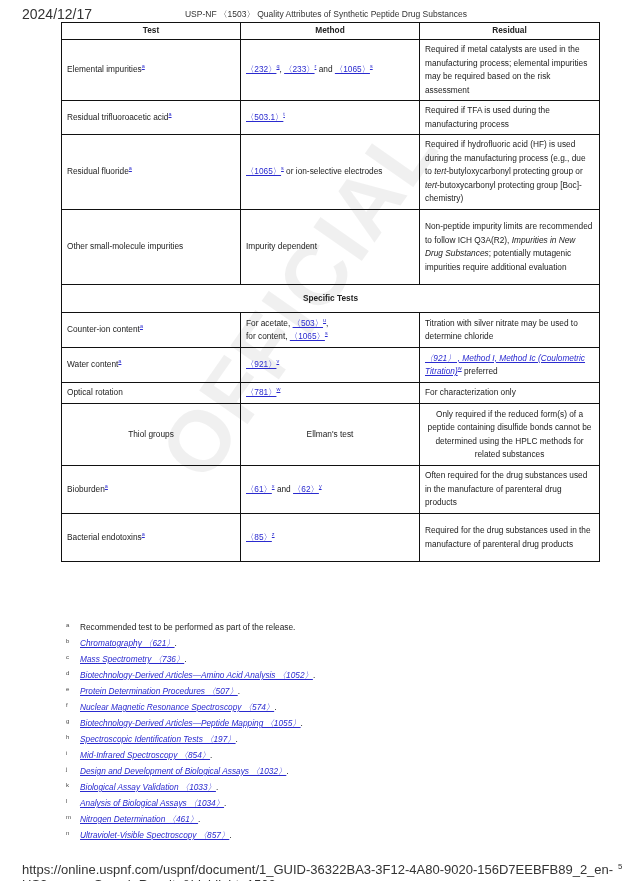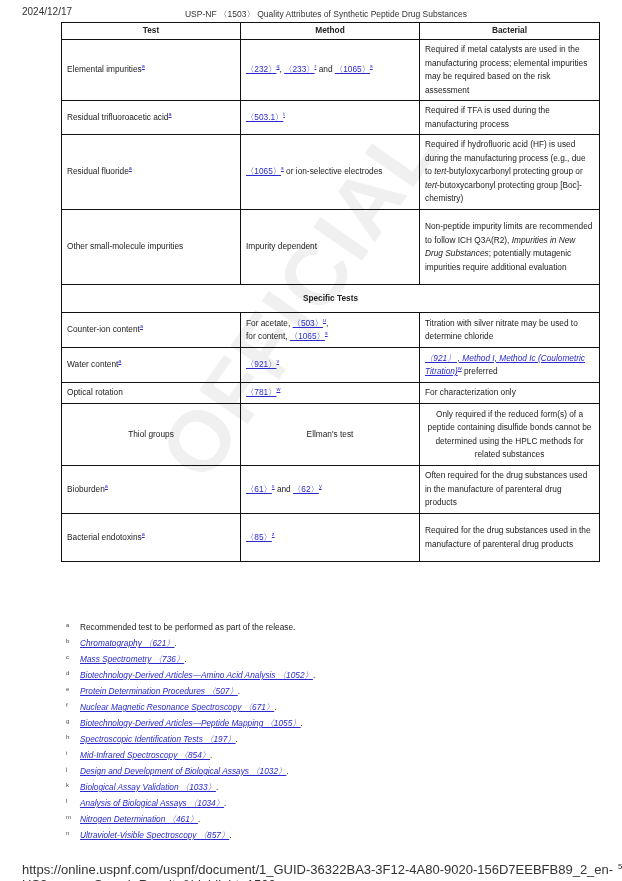--- a/index.html
+++ b/index.html
@@ -1,20 +1,20 @@
 <!DOCTYPE html>
 <html><head>
 <meta charset="utf-8">
 <style>
   html, body { margin: 0; padding: 0; background: #ffffff; }
   body {
     width: 622px; height: 881px; position: relative; overflow: hidden;
     font-family: "Liberation Sans", sans-serif; color: #222;
   }
-  .hdr-date { position: absolute; left: 22px; top: 6px; font-size: 10px; color: #333; }
+  .hdr-date { position: absolute; left: 22px; top: 6px; font-size: 14px; color: #333; }
   .hdr-title { position: absolute; left: 0; right: 0; top: 9px; text-align: center; font-size: 8.5px; color: #333; padding-left: 30px; }
   table.main {
     position: absolute; left: 61px; top: 22px; width: 538px;
     border-collapse: collapse; font-size: 8.3px; table-layout: fixed;
   }
   table.main td, table.main th {
     border: 1px solid #111; padding: 3px 5px; vertical-align: middle; line-height: 13.5px;
   }
   table.main th { font-weight: bold; text-align: center; height: 14px; padding: 1px 5px; }
   col.c1 { width: 179px; } col.c2 { width: 179px; } col.c3 { width: 180px; }
@@ -55,21 +55,21 @@
 <table class="main">
   <colgroup>
       <col class="c1">
       <col class="c2">
       <col class="c3">
     </colgroup>
   <thead>
     <tr>
       <th>Test</th>
       <th>Method</th>
-      <th>Bacterial</th>
+      <th>Residual</th>
     </tr>
   </thead>
   <tbody>
 
     <tr class="r-elem">
       <td><span>Elemental impurities</span><sup class="link">a</sup></td>
       <td>
         <a class="ref">〈232〉</a><sup class="link">q</sup><span>, </span><a class="ref">〈233〉</a><sup class="link">r</sup><span> and </span><a class="ref">〈1065〉</a><sup class="link">s</sup>
       </td>
       <td>Required if metal catalysts are used in the manufacturing process; elemental impurities may be required based on the risk assessment</td>
@@ -137,21 +137,21 @@
     </tr>
   </tbody>
 </table>
 
 <ul class="notes">
   <li><span class="mark">a</span><span>Recommended test to be performed as part of the release.</span></li>
   <li><span class="mark">b</span><a class="ref"><i>Chromatography 〈621〉</i></a><span>.</span></li>
   <li><span class="mark">c</span><a class="ref"><i>Mass Spectrometry 〈736〉</i></a><span>.</span></li>
   <li><span class="mark">d</span><a class="ref"><i>Biotechnology-Derived Articles—Amino Acid Analysis 〈1052〉</i></a><span>.</span></li>
   <li><span class="mark">e</span><a class="ref"><i>Protein Determination Procedures 〈507〉</i></a><span>.</span></li>
-  <li><span class="mark">f</span><a class="ref"><i>Nuclear Magnetic Resonance Spectroscopy 〈671〉</i></a><span>.</span></li>
+  <li><span class="mark">f</span><a class="ref"><i>Nuclear Magnetic Resonance Spectroscopy 〈574〉</i></a><span>.</span></li>
   <li><span class="mark">g</span><a class="ref"><i>Biotechnology-Derived Articles—Peptide Mapping 〈1055〉</i></a><span>.</span></li>
   <li><span class="mark">h</span><a class="ref"><i>Spectroscopic Identification Tests 〈197〉</i></a><span>.</span></li>
   <li><span class="mark">i</span><a class="ref"><i>Mid-Infrared Spectroscopy 〈854〉</i></a><span>.</span></li>
   <li><span class="mark">j</span><a class="ref"><i>Design and Development of Biological Assays 〈1032〉</i></a><span>.</span></li>
   <li><span class="mark">k</span><a class="ref"><i>Biological Assay Validation 〈1033〉</i></a><span>.</span></li>
   <li><span class="mark">l</span><a class="ref"><i>Analysis of Biological Assays 〈1034〉</i></a><span>.</span></li>
   <li><span class="mark">m</span><a class="ref"><i>Nitrogen Determination 〈461〉</i></a><span>.</span></li>
   <li><span class="mark">n</span><a class="ref"><i>Ultraviolet-Visible Spectroscopy 〈857〉</i></a><span>.</span></li>
 </ul>
 

